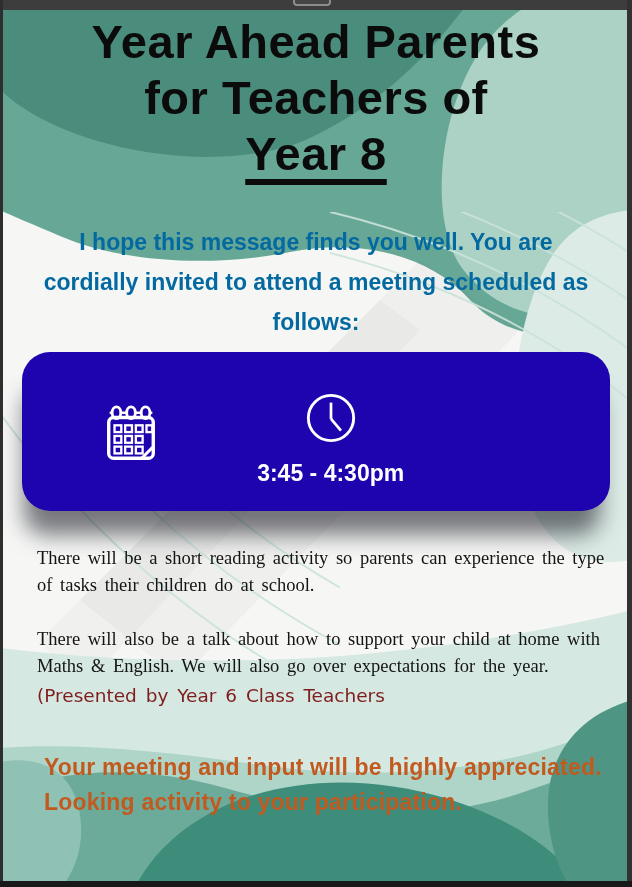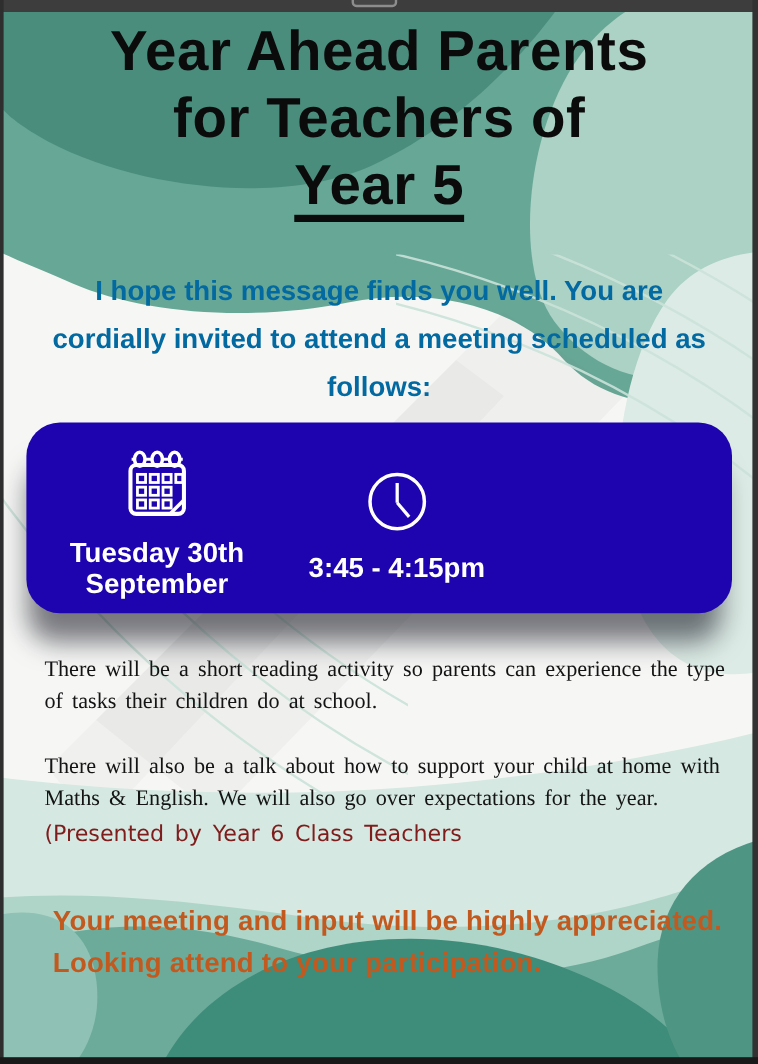--- a/index.html
+++ b/index.html
@@ -97,21 +97,21 @@
     <path d="M135,887 C185,792 320,760 445,798 C515,820 560,852 582,887 Z" fill="#3e8c7a"></path>
     <path d="M632,700 C580,715 550,752 548,800 C547,835 556,866 570,887 H632 Z" fill="#4f9584"></path>
     <path d="M0,762 C40,755 68,770 78,805 C86,838 78,866 62,887 H0 Z" fill="#8fc2b4"></path>
   </svg>
 
   <div class="content">
 
     <div class="title">
       <div>Year Ahead Parents</div>
       <div>for Teachers of</div>
-      <div><span class="u">Year 5</span></div>
+      <div><span class="u">Year 8</span></div>
     </div>
 
     <div class="intro">I hope this message finds you well. You are cordially invited to attend a meeting scheduled as follows:</div>
 
     <div class="banner">
       <div class="sched-col">
         <div class="sched-icon">
           <svg width="62" height="62" viewBox="0 0 64 64" fill="none" stroke="#ffffff">
             <line x1="10" y1="9" x2="54" y2="9" stroke-width="2.5"></line>
             <ellipse cx="17" cy="9" rx="4.5" ry="6" stroke-width="3" fill="#1e04ae"></ellipse>
@@ -124,43 +124,42 @@
             <rect x="15" y="33" width="7" height="7" stroke-width="2.4"></rect>
             <rect x="26" y="33" width="7" height="7" stroke-width="2.4"></rect>
             <rect x="37" y="33" width="7" height="7" stroke-width="2.4"></rect>
             <rect x="48" y="22" width="6" height="7" stroke-width="2.4"></rect>
             <rect x="15" y="44" width="7" height="7" stroke-width="2.4"></rect>
             <rect x="26" y="44" width="7" height="7" stroke-width="2.4"></rect>
             <rect x="37" y="44" width="7" height="7" stroke-width="2.4"></rect>
             <path d="M43,56 L55,44" stroke-width="3"></path>
           </svg>
         </div>
-        <div class="sched-label">Tuesday 30th September</div>
       </div>
       <div class="sched-col">
         <div class="sched-icon">
           <svg width="58" height="58" viewBox="0 0 64 64" fill="none" stroke="#ffffff">
             <circle cx="32" cy="32" r="25" stroke-width="3.2"></circle>
             <path d="M32,33 V15" stroke-width="3"></path>
             <path d="M32,33 L43,46" stroke-width="3"></path>
           </svg>
         </div>
-        <div class="sched-label">3:45 - 4:15pm</div>
+        <div class="sched-label">3:45 - 4:30pm</div>
       </div>
     </div>
 
     <div class="bodytext">
       <p>There will be a short reading activity so parents can experience the type of tasks their children do at school.</p>
       <p class="p2">There will also be a talk about how to support your child at home with Maths &amp; English. We will also go over expectations for the year.</p>
       <div class="presented">(Presented by Year 6 Class Teachers</div>
     </div>
 
     <div class="closing">
       <div>Your meeting and input will be highly appreciated.</div>
-      <div>Looking attend to your participation.</div>
+      <div>Looking activity to your participation.</div>
     </div>
 
   </div>
 
   <div class="chrome-top"></div>
   <div class="tab-handle"></div>
   <div class="chrome-left"></div>
   <div class="chrome-right"></div>
   <div class="chrome-bottom"></div>
 

